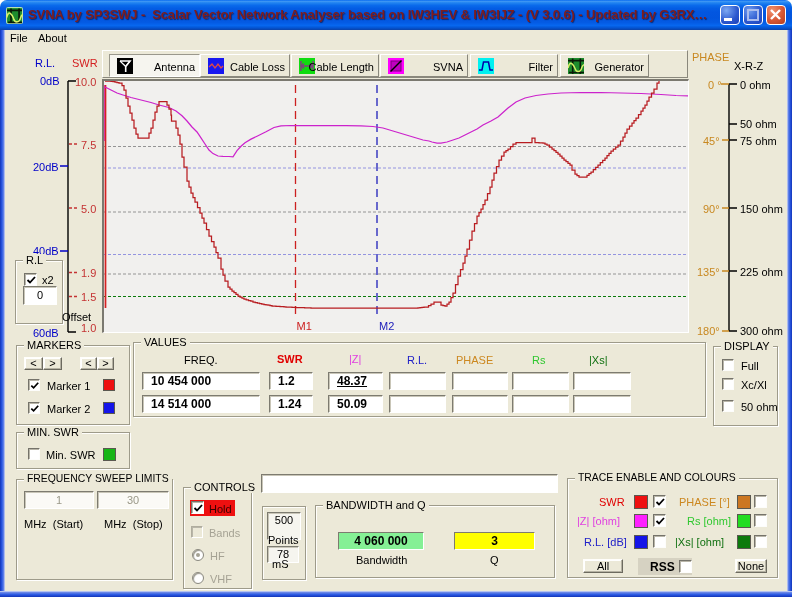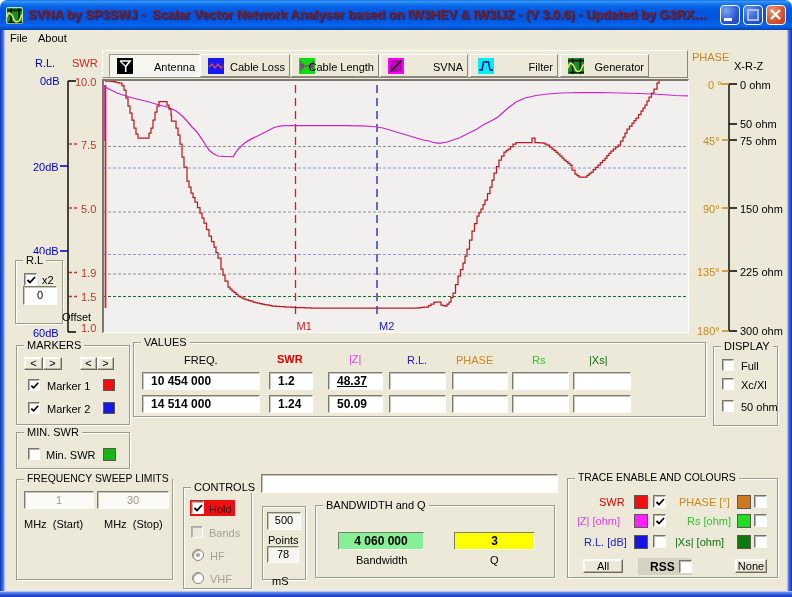--- a/index.html
+++ b/index.html
@@ -255,24 +255,24 @@
 <div class="lbl" style="left:25px;top:39px;color:#a5a294;">Bands</div>
 <div class="rad" style="left:8px;top:61px;">
         <div style="position:absolute;left:3px;top:3px;width:4px;height:4px;border-radius:50%;background:#a5a294;"></div>
       </div>
 <div class="lbl" style="left:26px;top:62px;color:#a5a294;">HF</div>
 <div class="rad" style="left:8px;top:84px;"></div>
 <div class="lbl" style="left:26px;top:85px;color:#a5a294;">VHF</div>
 </div>
 
 <div class="gbox" style="left:262px;top:506px;width:44px;height:74px;">
-<div class="inset" style="left:4px;top:5px;width:34px;height:18px;text-align:center;line-height:15px;background:#f6f5ef;">500</div>
+<div class="inset" style="left:4px;top:5px;width:34px;height:28px;text-align:center;line-height:15px;background:#f6f5ef;">500</div>
 <div class="lbl" style="left:5px;top:27px;">Points</div>
 <div class="inset" style="left:4px;top:39px;width:32px;height:17px;text-align:center;line-height:15px;background:#f6f5ef;">78</div>
-<div class="lbl" style="left:9px;top:68px;">mS</div>
+<div class="lbl" style="left:9px;top:51px;">mS</div>
 </div>
 
 <div class="inset" style="left:261px;top:474px;width:297px;height:19px;"></div>
 
 <div class="gbox" style="left:315px;top:505px;width:240px;height:73px;">
 <div class="gcap">BANDWIDTH and Q</div>
 <div style="position:absolute;left:22px;top:26px;width:86px;height:18px;background:#85F095;border:1px solid;border-color:#7d7b70 #fff #fff #7d7b70;text-align:center;font-weight:bold;font-size:12px;line-height:16px;">4 060 000</div>
 <div class="lbl" style="left:40px;top:48px;">Bandwidth</div>
 <div style="position:absolute;left:138px;top:26px;width:81px;height:18px;background:#FFFF00;border:1px solid;border-color:#7d7b70 #fff #fff #7d7b70;text-align:center;font-weight:bold;font-size:12px;line-height:16px;">3</div>
 <div class="lbl" style="left:174px;top:48px;">Q</div>

